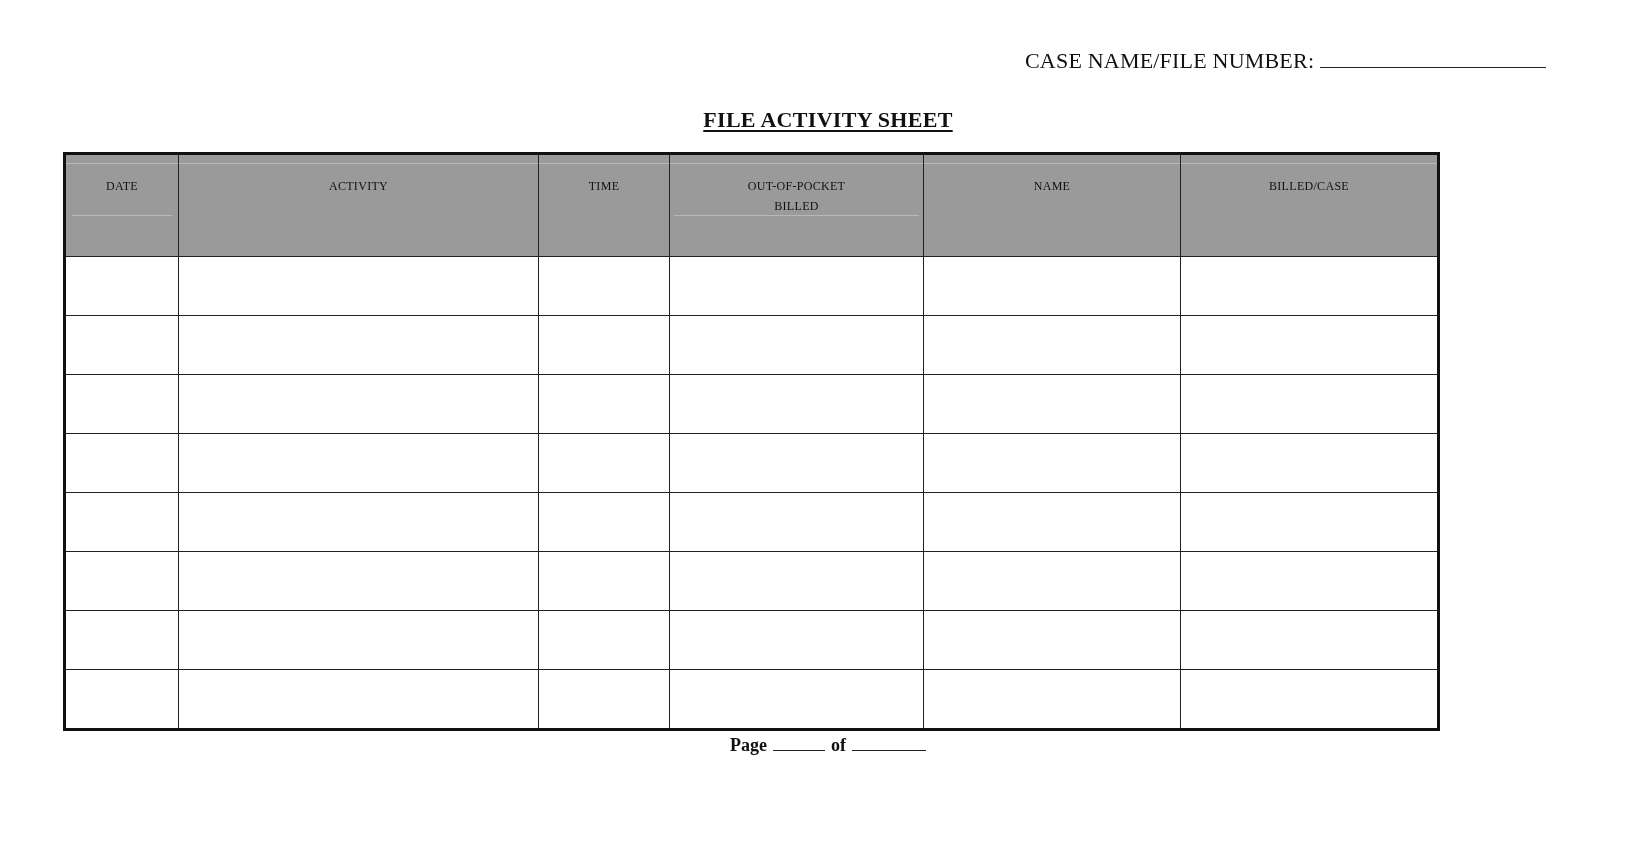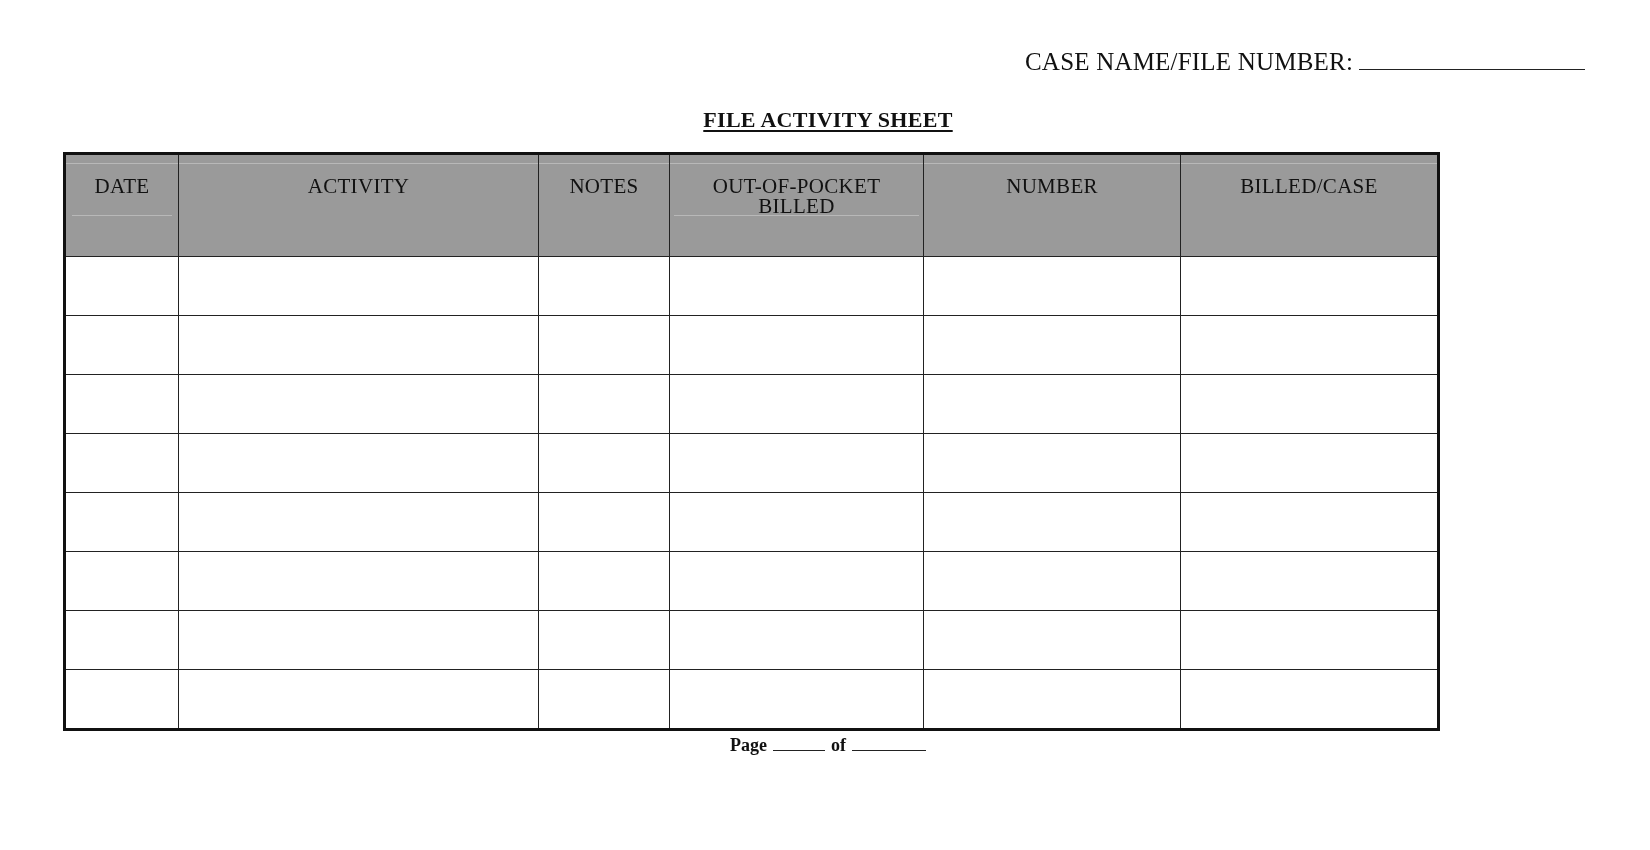--- a/index.html
+++ b/index.html
@@ -1,24 +1,24 @@
 <!DOCTYPE html>
 <html><head>
   <meta charset="utf-8">
   <style>
     html, body { margin: 0; padding: 0; background: #ffffff; }
     body { width: 1650px; height: 850px; position: relative; overflow: hidden;
            font-family: "Liberation Serif", "DejaVu Serif", serif; color: #111; }
-    .case-line { position: absolute; top: 48px; left: 1025px; font-size: 25px; white-space: nowrap; letter-spacing: 0.2px; }
+    .case-line { position: absolute; top: 48px; left: 1025px; font-size: 22px; white-space: nowrap; letter-spacing: 0.2px; }
     .case-line .blank { display: inline-block; width: 226px; border-bottom: 1.5px solid #222; height: 16px; vertical-align: baseline; margin-left: 6px; }
     .title { position: absolute; top: 107px; left: 0; width: 1656px; text-align: center; font-size: 22px; font-weight: bold; text-decoration: underline; text-underline-offset: 3px; letter-spacing: 0.3px; }
     table.sheet { position: absolute; top: 152px; left: 63px; width: 1374px; border-collapse: collapse; table-layout: fixed;
                   border: 3px solid #111; }
     table.sheet th { background: #9a9a9a; height: 79px; vertical-align: top; padding-top: 21px; font-weight: normal;
-                     font-size: 21px; line-height: 20px; letter-spacing: 0.3px; border: 1.5px solid #222; position: relative; }
+                     font-size: 12px; line-height: 20px; letter-spacing: 0.3px; border: 1.5px solid #222; position: relative; }
     table.sheet th .hl { position: absolute; left: 0; right: 0; height: 1px; background: #b8b8b8; }
     table.sheet td { height: 58px; border: 1.5px solid #222; background: #fff; padding: 0; }
     .footer { position: absolute; top: 735px; left: 0; width: 1656px; text-align: center; font-size: 18px; font-weight: bold; }
     .footer .b1 { display: inline-block; width: 52px; border-bottom: 1.5px solid #222; height: 14px; margin: 0 6px; }
     .footer .b2 { display: inline-block; width: 74px; border-bottom: 1.5px solid #222; height: 14px; margin-left: 6px; }
   </style>
 </head>
 <body>
 
 <div class="case-line">
@@ -33,23 +33,23 @@
       <col style="width:360px">
       <col style="width:131px">
       <col style="width:254px">
       <col style="width:257px">
       <col style="width:258px">
   </colgroup>
   <thead>
     <tr>
       <th><span class="hl" style="top:8px"></span><span>DATE</span><span class="hl" style="top:60px;left:6px;right:6px"></span></th>
       <th><span class="hl" style="top:8px"></span><span>ACTIVITY</span></th>
-      <th><span class="hl" style="top:8px"></span><span>NOTES</span></th>
+      <th><span class="hl" style="top:8px"></span><span>TIME</span></th>
       <th><span class="hl" style="top:8px"></span><span>OUT-OF-POCKET</span><br><span>BILLED</span><span class="hl" style="top:60px;left:4px;right:4px"></span></th>
-      <th><span class="hl" style="top:8px"></span><span>NUMBER</span></th>
+      <th><span class="hl" style="top:8px"></span><span>NAME</span></th>
       <th><span class="hl" style="top:8px"></span><span>BILLED/CASE</span></th>
     </tr>
   </thead>
   <tbody id="rows">
       <tr>
         <td></td>
         <td></td>
         <td></td>
         <td></td>
         <td></td>

